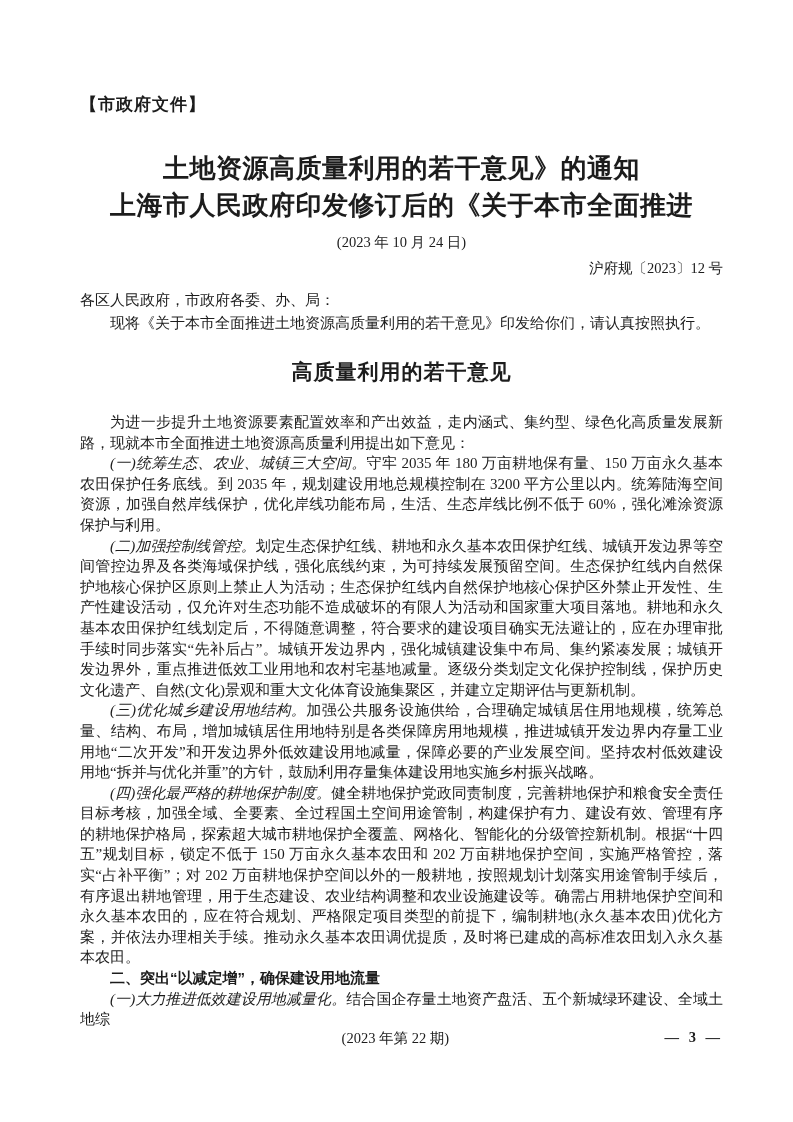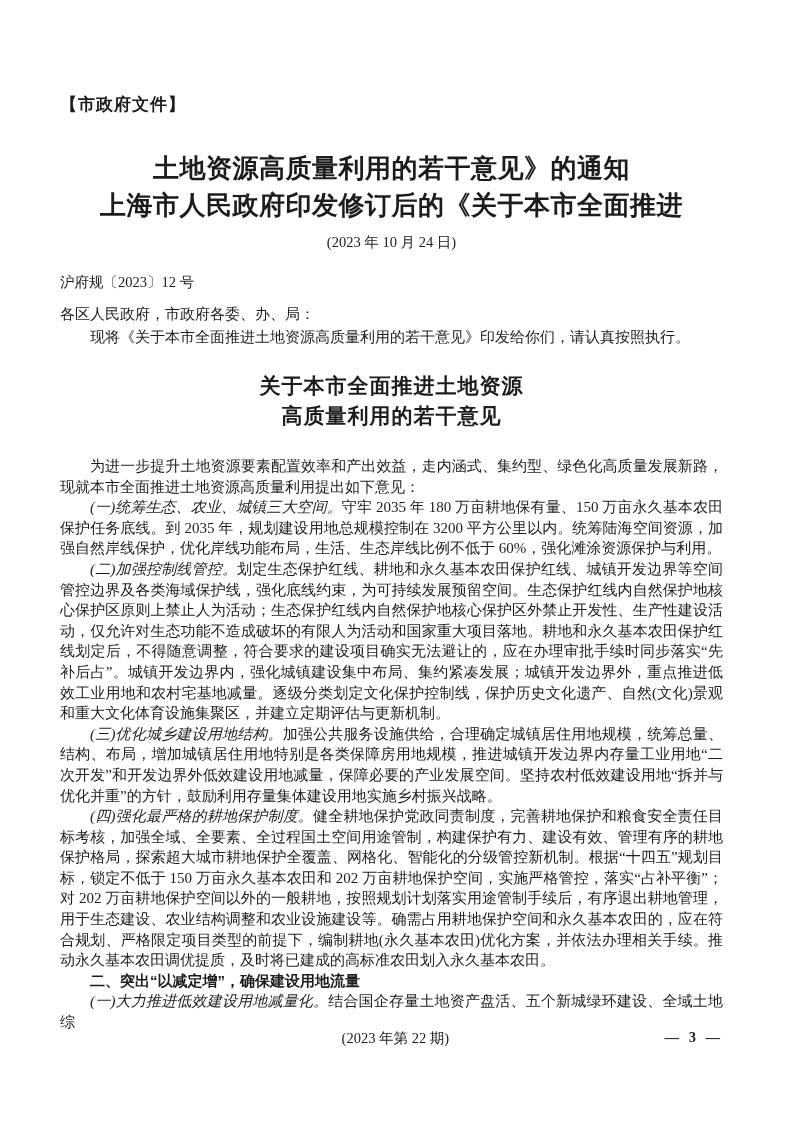--- a/index.html
+++ b/index.html
@@ -9,21 +9,21 @@
     width: 793px;
     height: 1122px;
     background: #ffffff;
     color: #1c1c1c;
     font-family: "Liberation Serif", serif;
     overflow: hidden;
     margin: 0 auto;
   }
   .content {
     position: absolute;
-    left: 60px;
+    left: 80px;
     right: 70px;
     top: 0;
   }
   .category-tag {
     margin-top: 93px;
     font-family: "Liberation Sans", sans-serif;
     font-weight: bold;
     font-size: 17px;
     letter-spacing: 1px;
   }
@@ -34,23 +34,23 @@
     font-size: 26px;
     line-height: 37px;
     letter-spacing: 0.5px;
   }
   .date-line {
     text-align: center;
     font-size: 14.5px;
     margin-top: 9px;
   }
   .doc-number {
-    text-align: left;
+    text-align: right;
     font-size: 14.5px;
-    margin-top: 21px;
+    margin-top: 7px;
   }
   .salutation {
     font-size: 15px;
     line-height: 21px;
     margin-top: 12px;
   }
   .forward {
     font-size: 15px;
     line-height: 21px;
     text-indent: 2em;
@@ -115,21 +115,20 @@
 
     <div class="date-line">(2023 年 10 月 24 日)</div>
 
     <div class="doc-number">沪府规〔2023〕12 号</div>
 
     <div class="salutation">各区人民政府，市政府各委、办、局：</div>
 
     <div class="forward">现将《关于本市全面推进土地资源高质量利用的若干意见》印发给你们，请认真按照执行。</div>
 
     <div class="opinion-title">
-      <div>关于本市全面推进土地资源</div>
       <div>高质量利用的若干意见</div>
     </div>
 
     <div class="body-block">
 
       <p class="para">为进一步提升土地资源要素配置效率和产出效益，走内涵式、集约型、绿色化高质量发展新路，现就本市全面推进土地资源高质量利用提出如下意见：</p>
 
 
       <p class="para"><span class="lead">(一)统筹生态、农业、城镇三大空间。</span><span>守牢 2035 年 180 万亩耕地保有量、150 万亩永久基本农田保护任务底线。到 2035 年，规划建设用地总规模控制在 3200 平方公里以内。统筹陆海空间资源，加强自然岸线保护，优化岸线功能布局，生活、生态岸线比例不低于 60%，强化滩涂资源保护与利用。</span></p>
 

